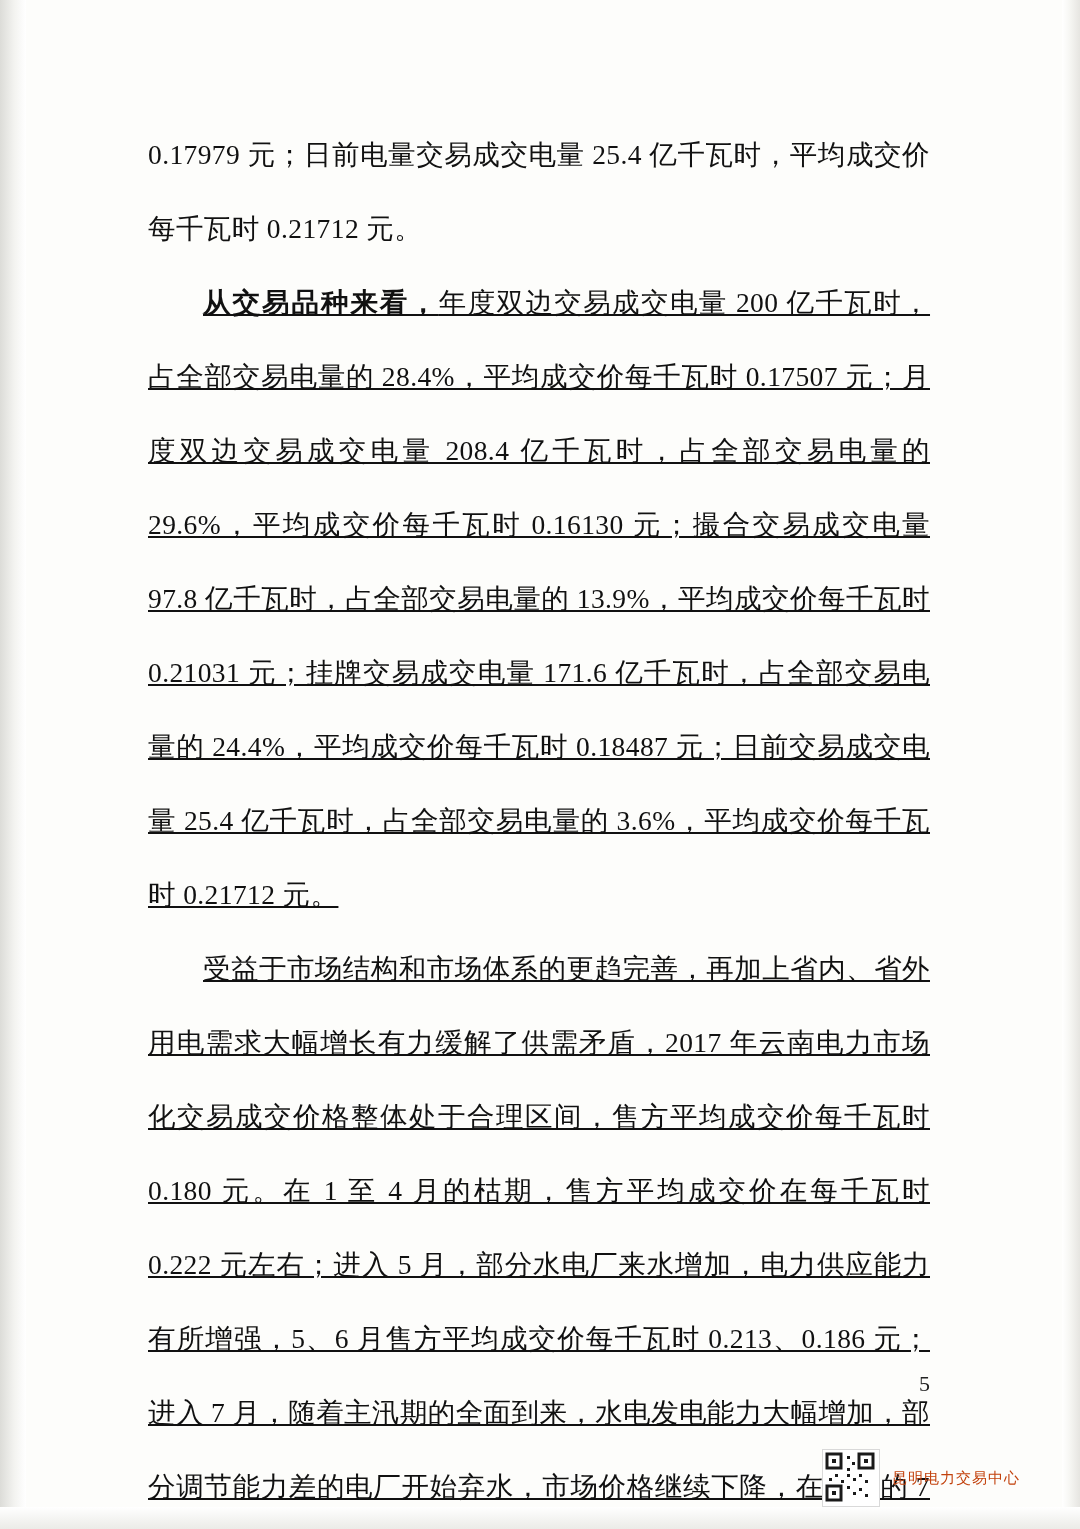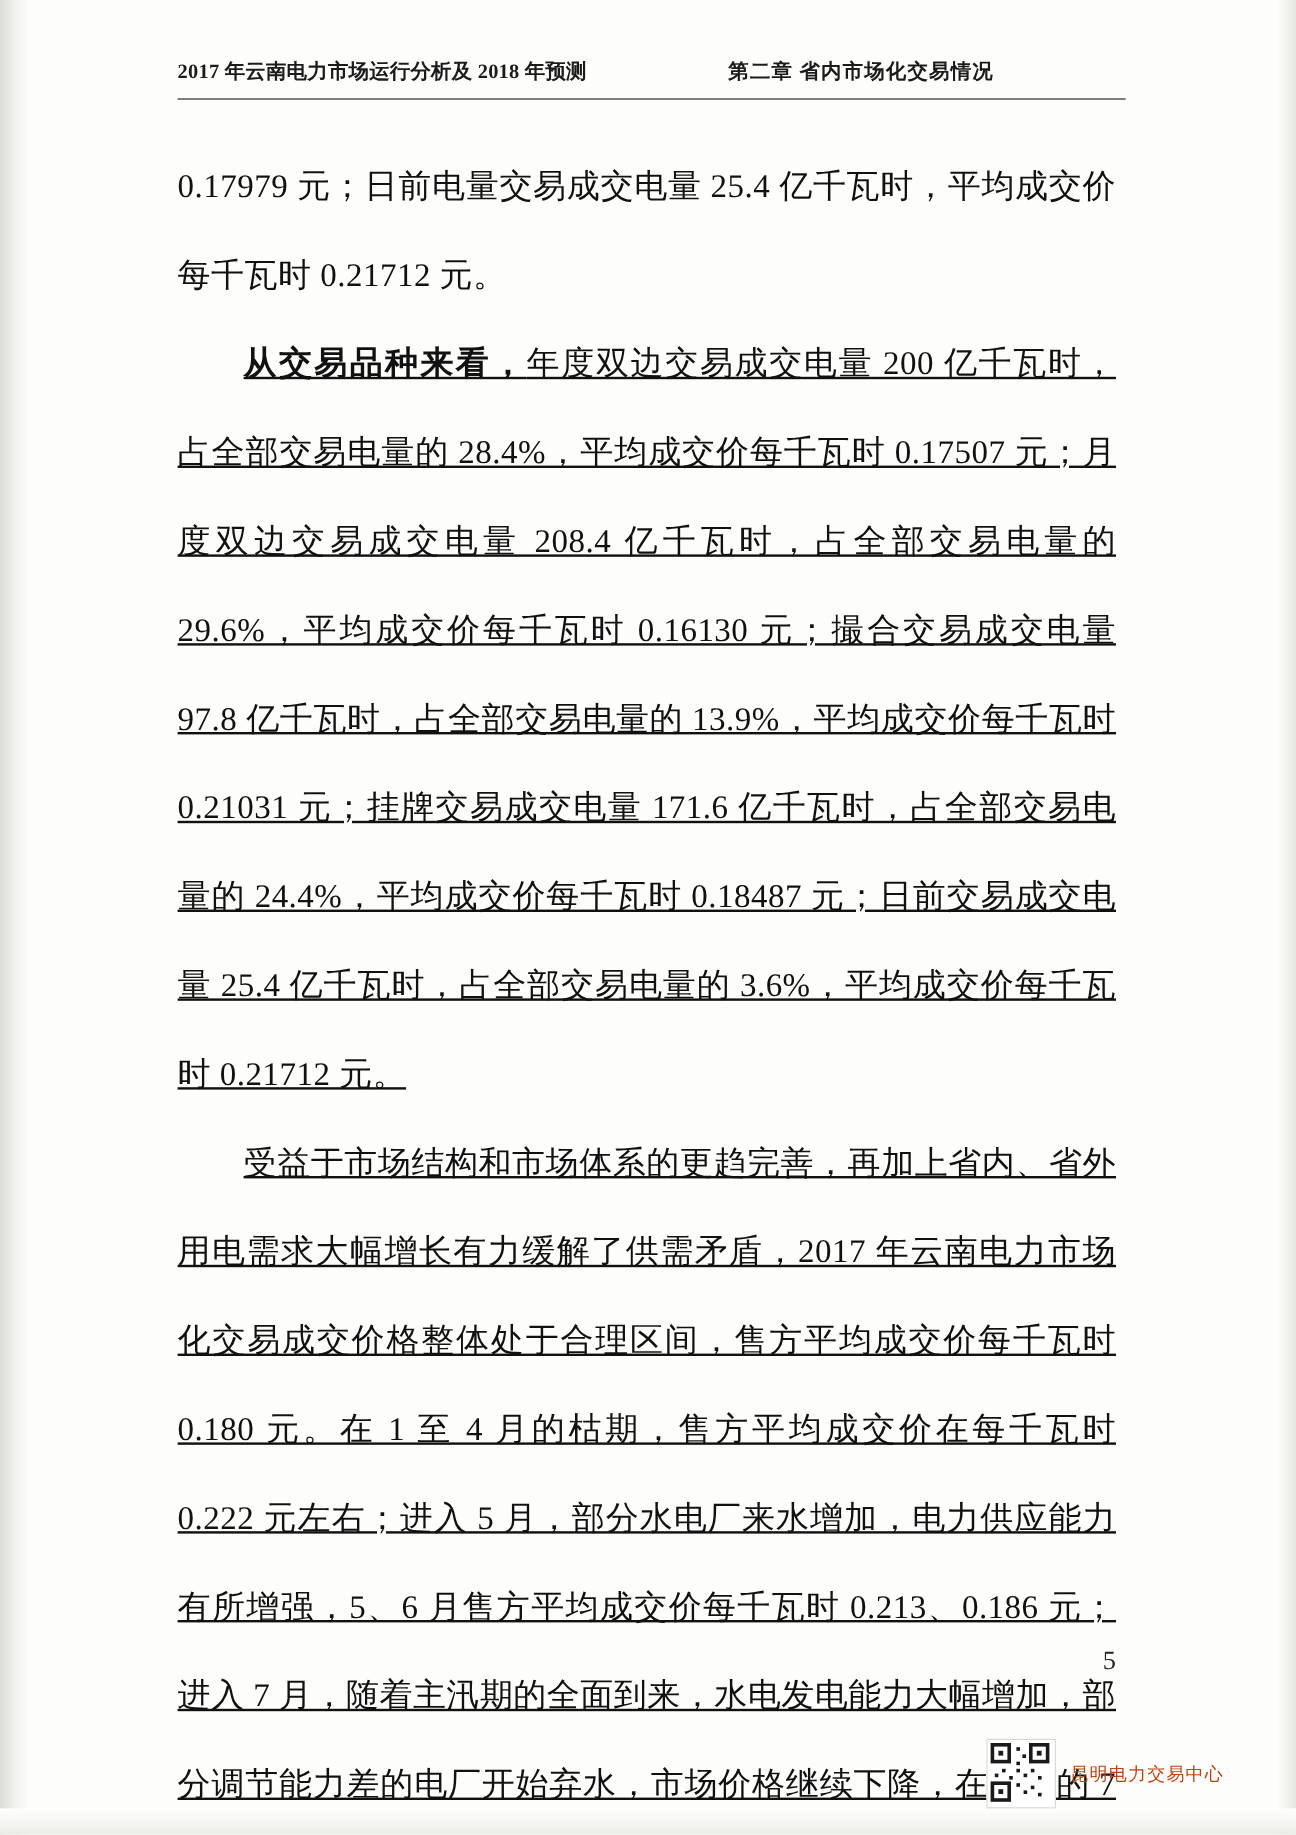--- a/index.html
+++ b/index.html
@@ -142,27 +142,20 @@
 </style>
 </head>
 <body>
 
 <div class="page">
 
   <div class="scan-edge-left"></div>
   <div class="scan-edge-right"></div>
   <div class="scan-edge-bottom"></div>
 
-  <div class="header">
-    <div class="header-inner">
-      <span class="header-left">2017 年云南电力市场运行分析及 2018 年预测</span>
-      <span class="header-right">第二章  省内市场化交易情况</span>
-    </div>
-    <div class="header-rule"></div>
-  </div>
 
   <div class="body-text">
 
     <p>
       <span>0.17979 元；日前电量交易成交电量 25.4 亿千瓦时，平均成交价每千瓦时 0.21712 元。</span>
     </p>
 
     <p class="indent">
       <span class="lead">从交易品种来看，</span><span>年度双边交易成交电量 200 亿千瓦时，占全部交易电量的 28.4%，平均成交价每千瓦时 0.17507 元；月度双边交易成交电量 208.4 亿千瓦时，占全部交易电量的 29.6%，平均成交价每千瓦时 0.16130 元；撮合交易成交电量 97.8 亿千瓦时，占全部交易电量的 13.9%，平均成交价每千瓦时 0.21031 元；挂牌交易成交电量 171.6 亿千瓦时，占全部交易电量的 24.4%，平均成交价每千瓦时 0.18487 元；日前交易成交电量 25.4 亿千瓦时，占全部交易电量的 3.6%，平均成交价每千瓦时 0.21712 元。</span>
     </p>

